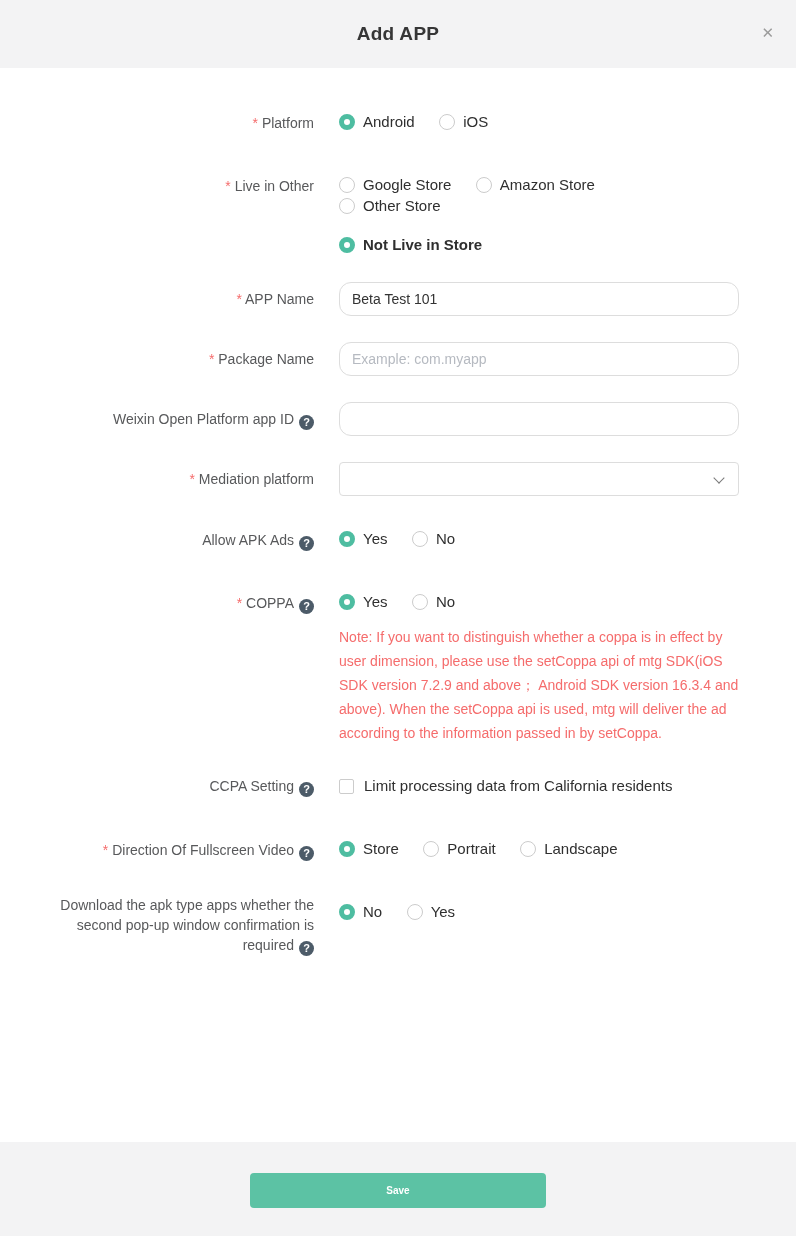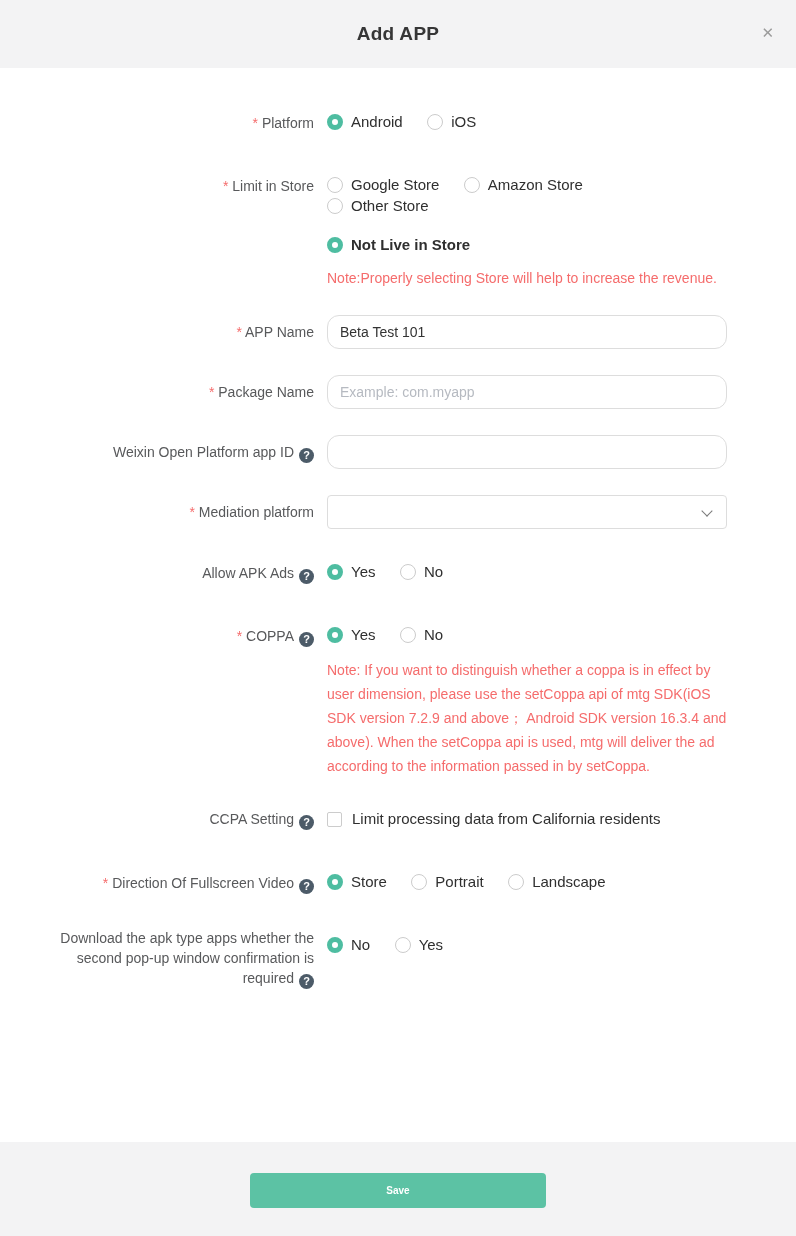--- a/index.html
+++ b/index.html
@@ -11,21 +11,21 @@
   .hdr { flex:0 0 68px; background:#f3f3f4; position:relative; display:flex; align-items:center; justify-content:center; }
   .hdr-title { font-size:19px; font-weight:700; color:#363636; letter-spacing:.3px; }
   .hdr-close { position:absolute; right:22px; top:25px; font-size:15px; color:#9b9b9b; line-height:1; cursor:pointer; }
 
   
   .bdy { flex:1 1 auto; background:#fff; padding-top:45px; overflow:hidden; }
   .row { display:flex; align-items:flex-start; }
   .lab { flex:0 0 314px; padding-left:30px; text-align:right; font-size:14px; line-height:20px; color:#58595b; }
   .lab.req::before { content:"* "; color:#f56c6c; }
   .lab-mid { line-height:34px; }
-  .ctl { margin-left:13px; width:400px; }
+  .ctl { margin-left:25px; width:400px; }
 
   .help { display:inline-block; vertical-align:-2px; width:15px; height:15px; border-radius:50%;
           background:#4c5b68; color:#fff; font-size:11px; line-height:15px; text-align:center;
           margin-left:5px; font-weight:700; cursor:pointer; }
   .help::before { content:"?"; }
 
   .ropt { display:inline-flex; align-items:center; margin-right:20px; cursor:pointer; line-height:18px; }
   .radio { width:16px; height:16px; border-radius:50%; border:1px solid #ccc; background:#fff; flex:0 0 16px; }
   .radio.on { border:5px solid #4ebda1; }
   .rlab { margin-left:8px; font-size:15px; color:#2f2f2f; }
@@ -87,21 +87,21 @@
           <span class="rlab">Android</span>
         </label>
         <label class="ropt">
           <span class="radio"></span>
           <span class="rlab">iOS</span>
         </label>
       </div>
     </div>
 
     <div class="row" id="row-store">
-      <div class="lab req">Limit in Store</div>
+      <div class="lab req">Live in Other</div>
       <div class="ctl">
         <div>
           <label class="ropt">
             <span class="radio"></span>
             <span class="rlab">Google Store</span>
           </label>
           <label class="ropt">
             <span class="radio"></span>
             <span class="rlab">Amazon Store</span>
           </label>
@@ -109,21 +109,20 @@
             <span class="radio"></span>
             <span class="rlab">Other Store</span>
           </label>
         </div>
         <div class="store-l2">
           <label class="ropt">
             <span class="radio on"></span>
             <span class="rlab">Not Live in Store</span>
           </label>
         </div>
-        <div class="note store-note">Note:Properly selecting Store will help to increase the revenue.</div>
       </div>
     </div>
 
     <div class="row" id="row-appname">
       <div class="lab lab-mid req">APP Name</div>
       <div class="ctl">
         <input class="inp" type="text" value="Beta Test 101" style="">
       </div>
     </div>
 

